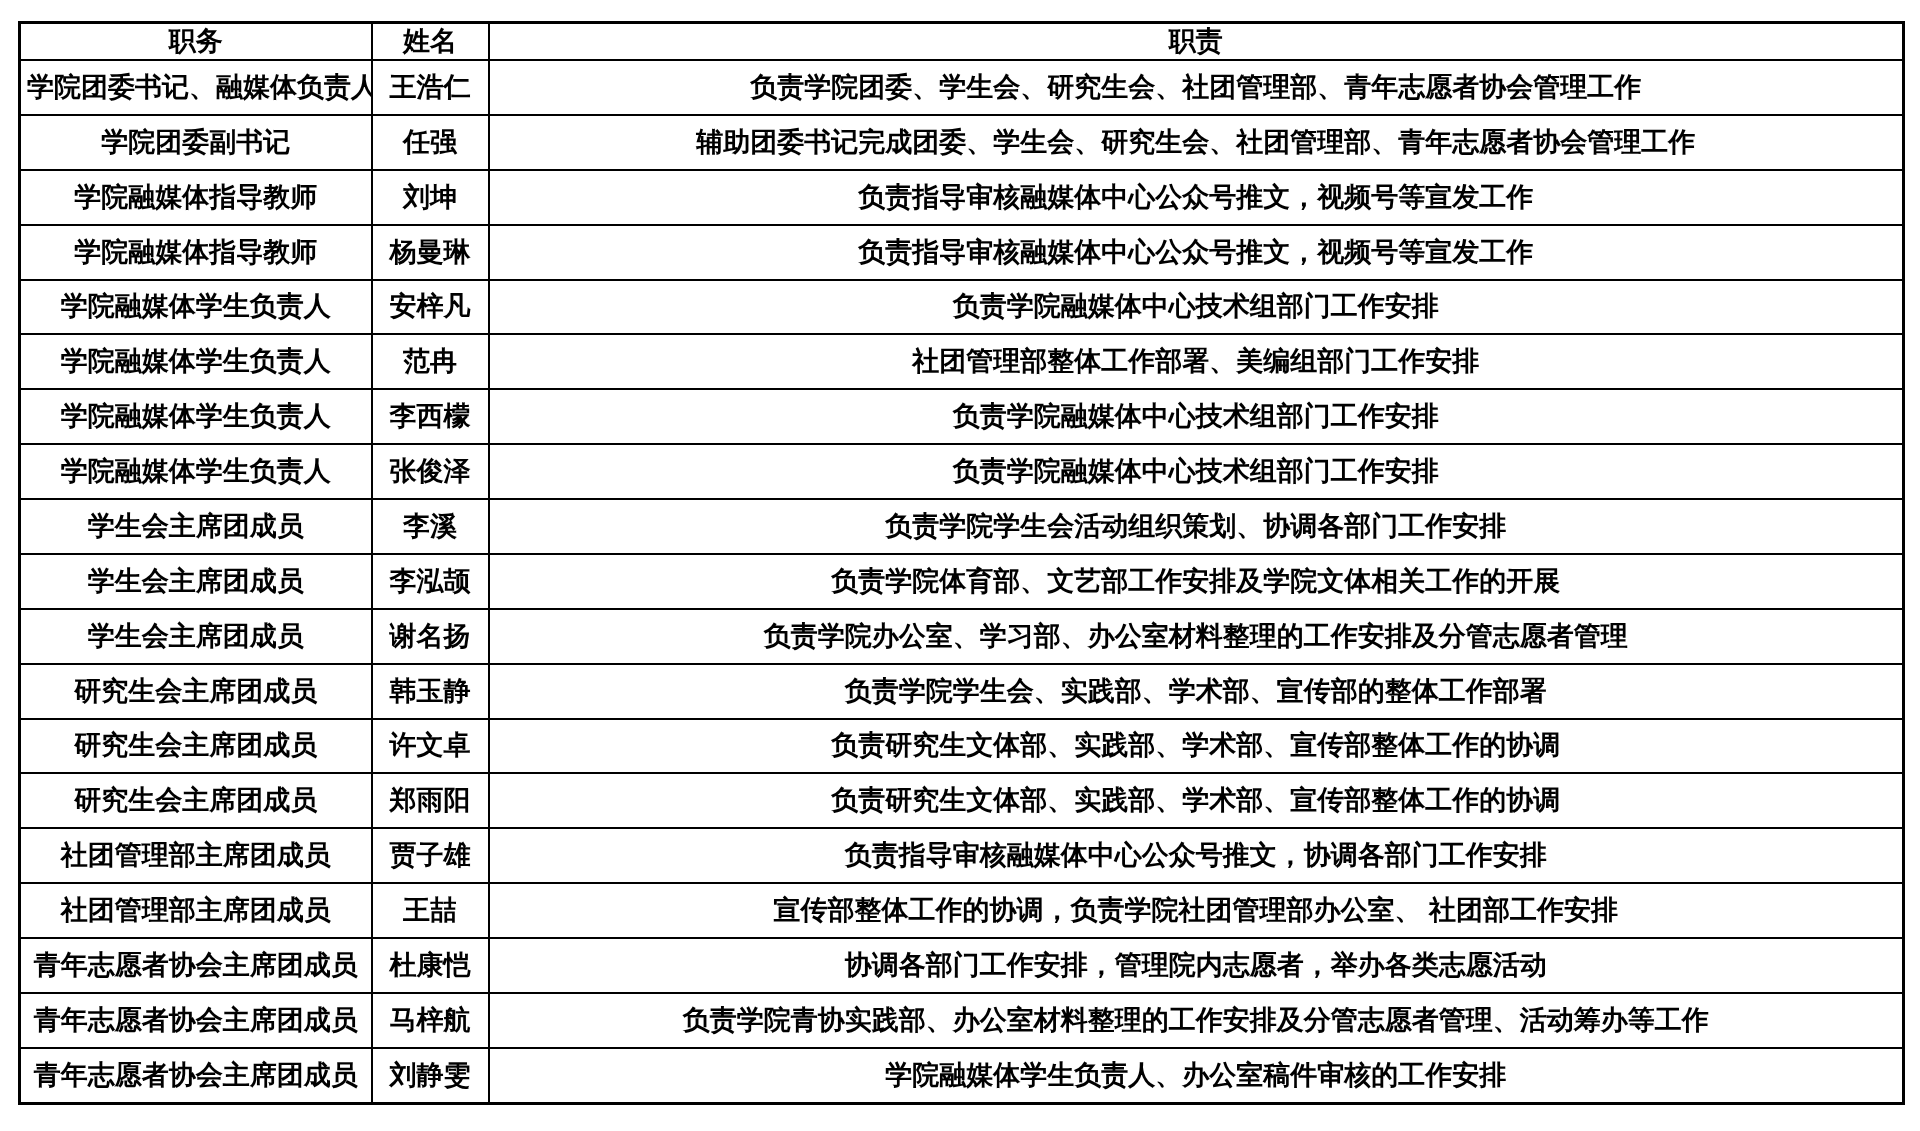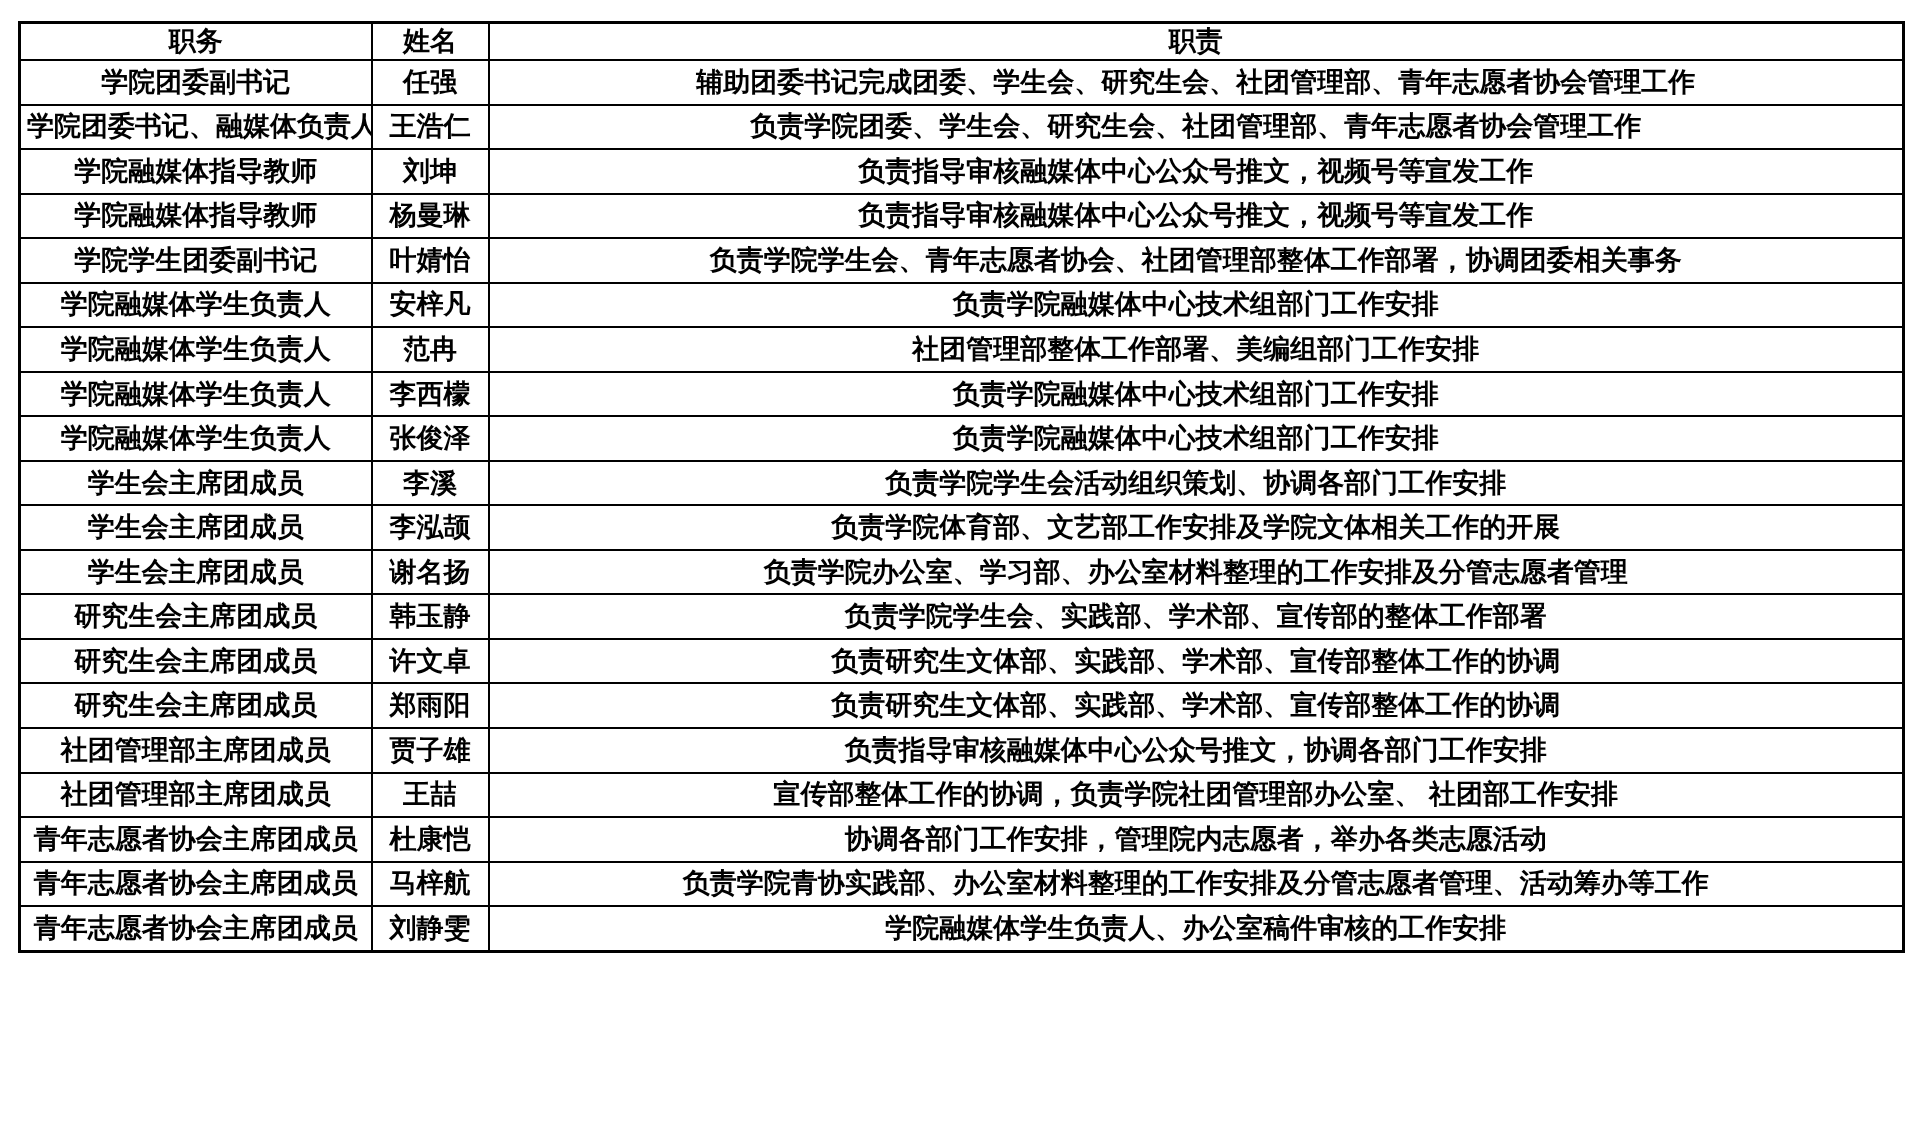--- a/index.html
+++ b/index.html
@@ -14,21 +14,21 @@
     position: relative;
     width: 1920px;
     height: 1131px;
     background: #ffffff;
   }
   table.staff {
     position: absolute;
     left: 18px;
     top: 21px;
     width: 1884px;
-    height: 932px;
+    height: 1084px;
     border-collapse: collapse;
     table-layout: fixed;
     background: #ffffff;
   }
   table.staff th,
   table.staff td {
     border: 2px solid #000000;
     text-align: center;
     vertical-align: middle;
     color: #000000;
@@ -58,43 +58,38 @@
     </colgroup>
     <thead>
       <tr>
         <th>职务</th>
         <th>姓名</th>
         <th>职责</th>
       </tr>
     </thead>
     <tbody>
         <tr>
+          <td>学院团委书记、融媒体负责人</td>
+          <td>王浩仁</td>
+          <td>负责学院团委、学生会、研究生会、社团管理部、青年志愿者协会管理工作</td>
+        </tr>
+        <tr>
           <td>学院团委副书记</td>
           <td>任强</td>
           <td>辅助团委书记完成团委、学生会、研究生会、社团管理部、青年志愿者协会管理工作</td>
-        </tr>
-        <tr>
-          <td>学院团委书记、融媒体负责人</td>
-          <td>王浩仁</td>
-          <td>负责学院团委、学生会、研究生会、社团管理部、青年志愿者协会管理工作</td>
         </tr>
         <tr>
           <td>学院融媒体指导教师</td>
           <td>刘坤</td>
           <td>负责指导审核融媒体中心公众号推文，视频号等宣发工作</td>
         </tr>
         <tr>
           <td>学院融媒体指导教师</td>
           <td>杨曼琳</td>
           <td>负责指导审核融媒体中心公众号推文，视频号等宣发工作</td>
-        </tr>
-        <tr>
-          <td>学院学生团委副书记</td>
-          <td>叶婧怡</td>
-          <td>负责学院学生会、青年志愿者协会、社团管理部整体工作部署，协调团委相关事务</td>
         </tr>
         <tr>
           <td>学院融媒体学生负责人</td>
           <td>安梓凡</td>
           <td>负责学院融媒体中心技术组部门工作安排</td>
         </tr>
         <tr>
           <td>学院融媒体学生负责人</td>
           <td>范冉</td>
           <td>社团管理部整体工作部署、美编组部门工作安排</td>

